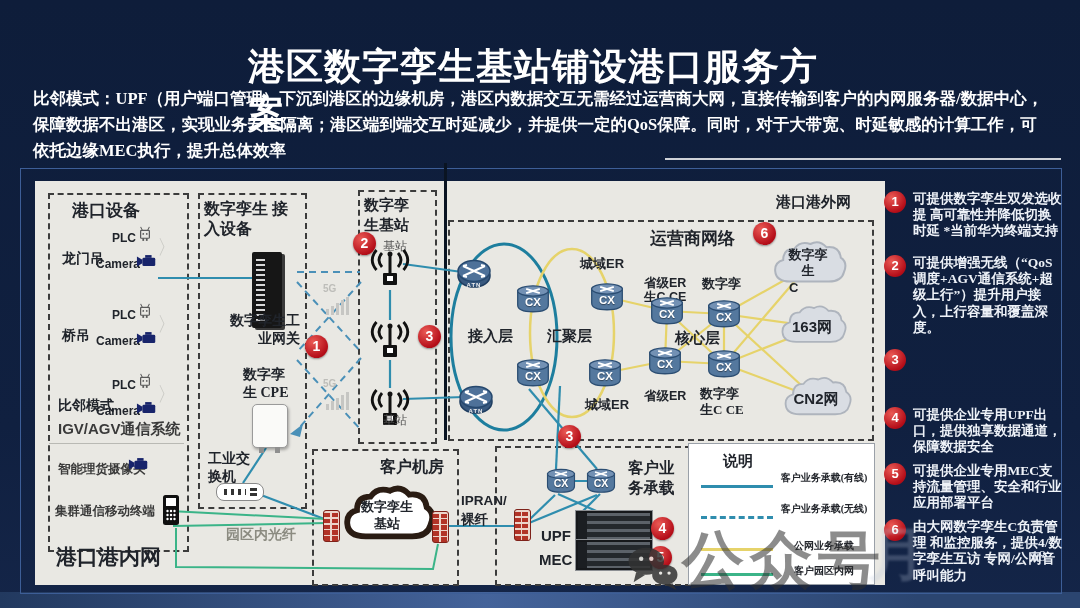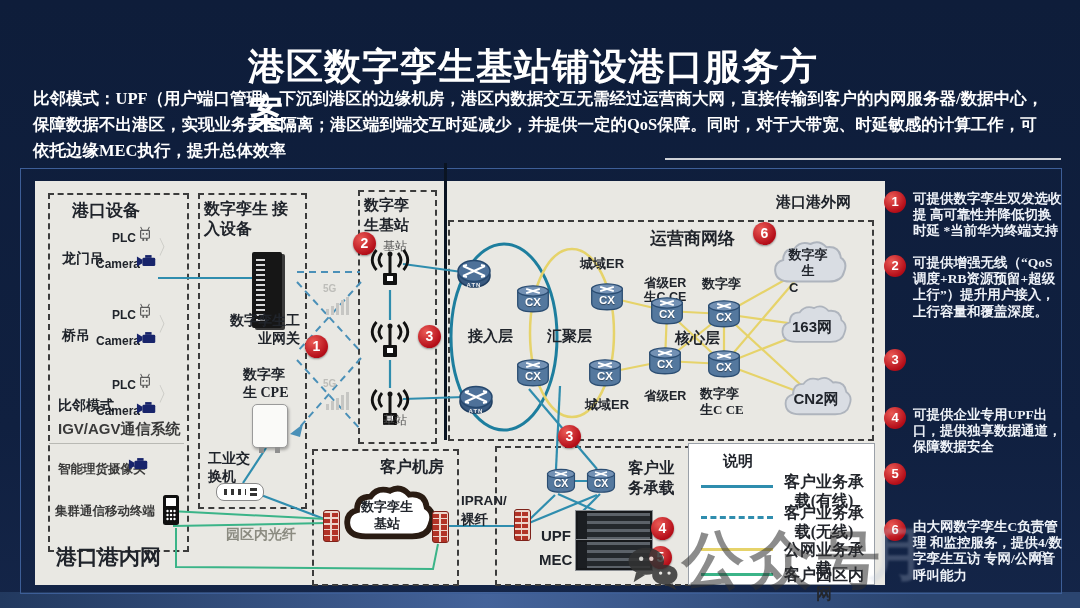--- a/index.html
+++ b/index.html
@@ -68,21 +68,21 @@
     background:repeating-linear-gradient(180deg,#5c6269 0 3.5px,#24282c 3.5px 8px);}
   .srv:before{content:"";position:absolute;left:0;top:0;bottom:0;width:9px;background:#1b1e22;}
 
   
   .legend{left:688px;top:443px;width:185px;height:140px;background:#fff;border:1px solid #9aa0a8;z-index:2;}
   .leg-line{position:absolute;left:12px;width:72px;height:0;}
   .leg-wired{border-top:3px solid #2f8dae;}
   .leg-wireless{border-top:3px dashed #2f8dae;}
   .leg-public{border-top:3px solid #e6d36a;}
   .leg-campus{border-top:3px solid #3bb488;}
-  .leg-label{position:absolute;left:90px;width:90px;text-align:center;font-size:16px;
+  .leg-label{position:absolute;left:90px;width:90px;text-align:center;font-size:10px;
     font-weight:700;color:#23262c;line-height:1.2;}
 
   
   .note{left:884px;width:182px;display:flex;gap:7px;z-index:2;}
   .note .ntext{font-size:13.5px;line-height:1.2;font-weight:700;color:#eef2f8;width:152px;}
   .nbadge{flex:0 0 22px;width:22px;height:22px;border-radius:50%;text-align:center;
     background:radial-gradient(circle at 35% 30%,#ea5a55,#b50e19 70%,#8e0a12);
     color:#fff;font:700 13px/22px "Liberation Sans",sans-serif;}
   .pagenum{left:1031px;top:548px;font-size:15px;color:#e6ebf3;z-index:4;}
 
@@ -468,31 +468,32 @@
   <div class="abs badge" style="left:651px;top:517px">4</div>
   <div class="abs badge" style="left:649px;top:546px">5</div>
   <div class="abs badge" style="left:753px;top:222px">6</div>
 
   <div class="abs note" style="top:191px">
       <span class="nbadge">1</span>
       <div class="ntext">可提供数字孪生双发选收提 高可靠性并降低切换 时延 *当前华为终端支持</div>
     </div>
   <div class="abs note" style="top:255px">
       <span class="nbadge">2</span>
-      <div class="ntext">可提供增强无线（“QoS调度+RB资源预留+超级上行”）提升用户接入，上行容量和覆盖深度。</div>
+      <div class="ntext">可提供增强无线（“QoS调度+AGV通信系统+超级上行”）提升用户接入，上行容量和覆盖深度。</div>
     </div>
   <div class="abs note" style="top:349px">
       <span class="nbadge">3</span>
     </div>
   <div class="abs note" style="top:407px">
       <span class="nbadge">4</span>
       <div class="ntext">可提供企业专用UPF出口，提供独享数据通道，保障数据安全</div>
     </div>
   <div class="abs note" style="top:463px">
       <span class="nbadge">5</span>
+      <div class="ntext">可提供企业专用MEC支持流量管理、安全和行业应用部署平台</div>
     </div>
   <div class="abs note" style="top:519px">
       <span class="nbadge">6</span>
       <div class="ntext">由大网数字孪生C负责管理 和监控服务，提供4/数字孪生互访 专网/公网音呼叫能力</div>
     </div>
 
   <div class="abs pagenum">18</div>
 
   <svg class="abs wm-icon watermark">
       <use href="#wechat"></use>

